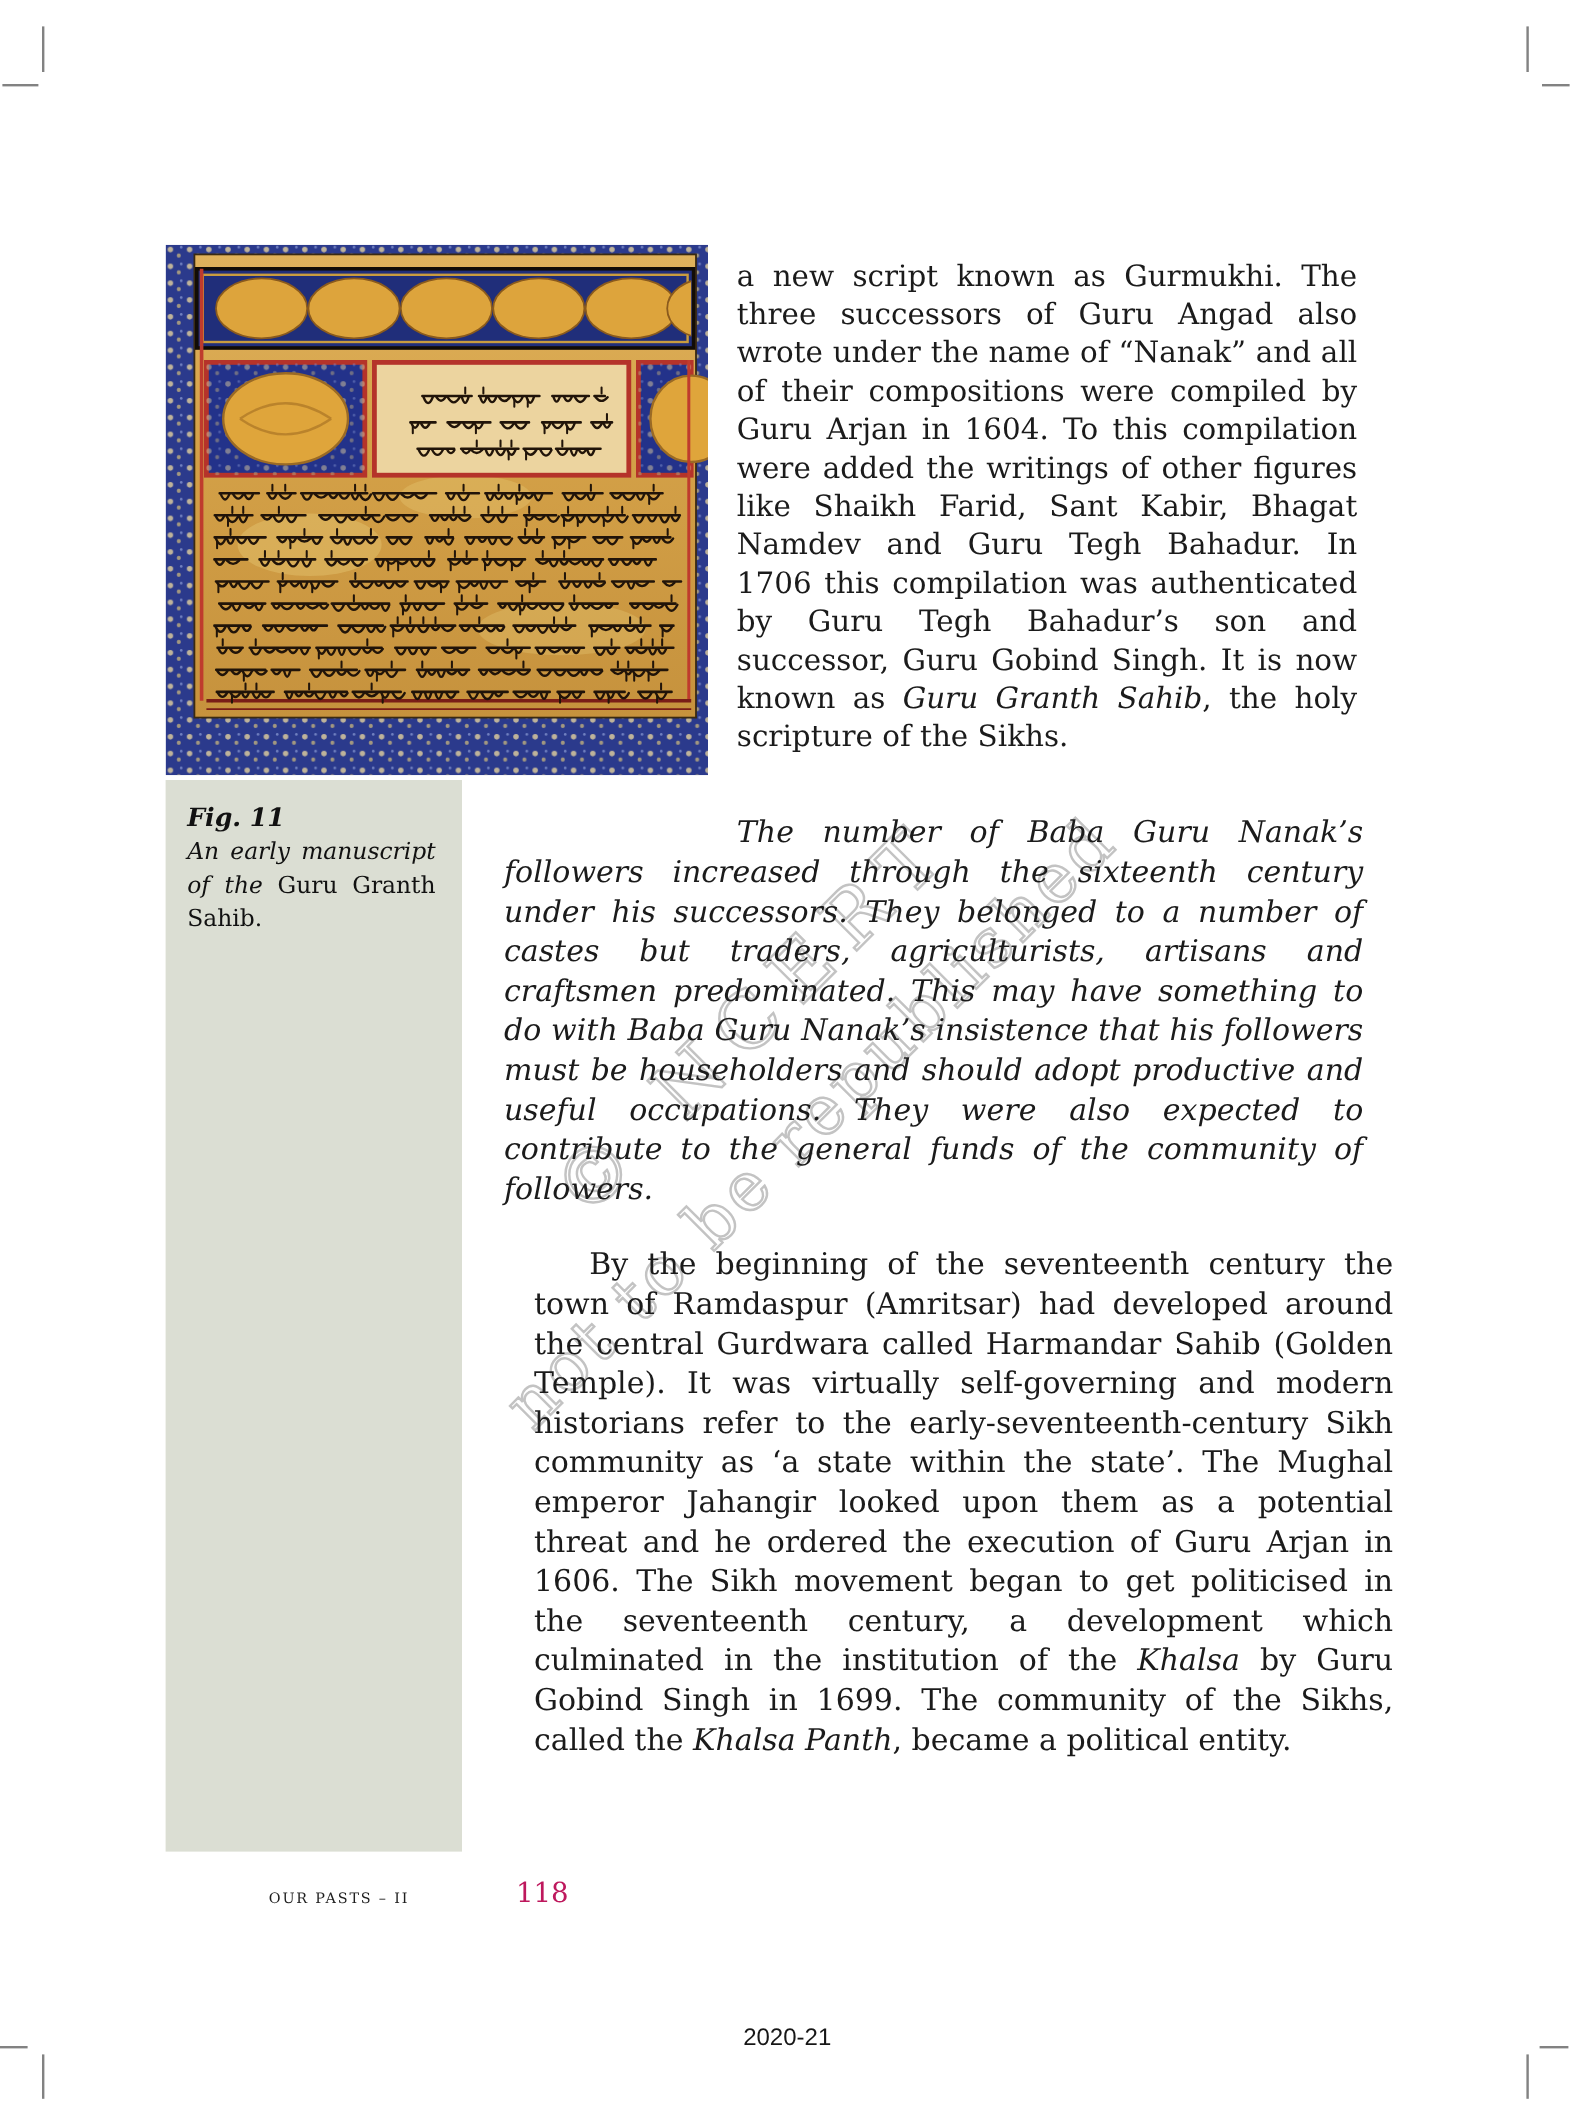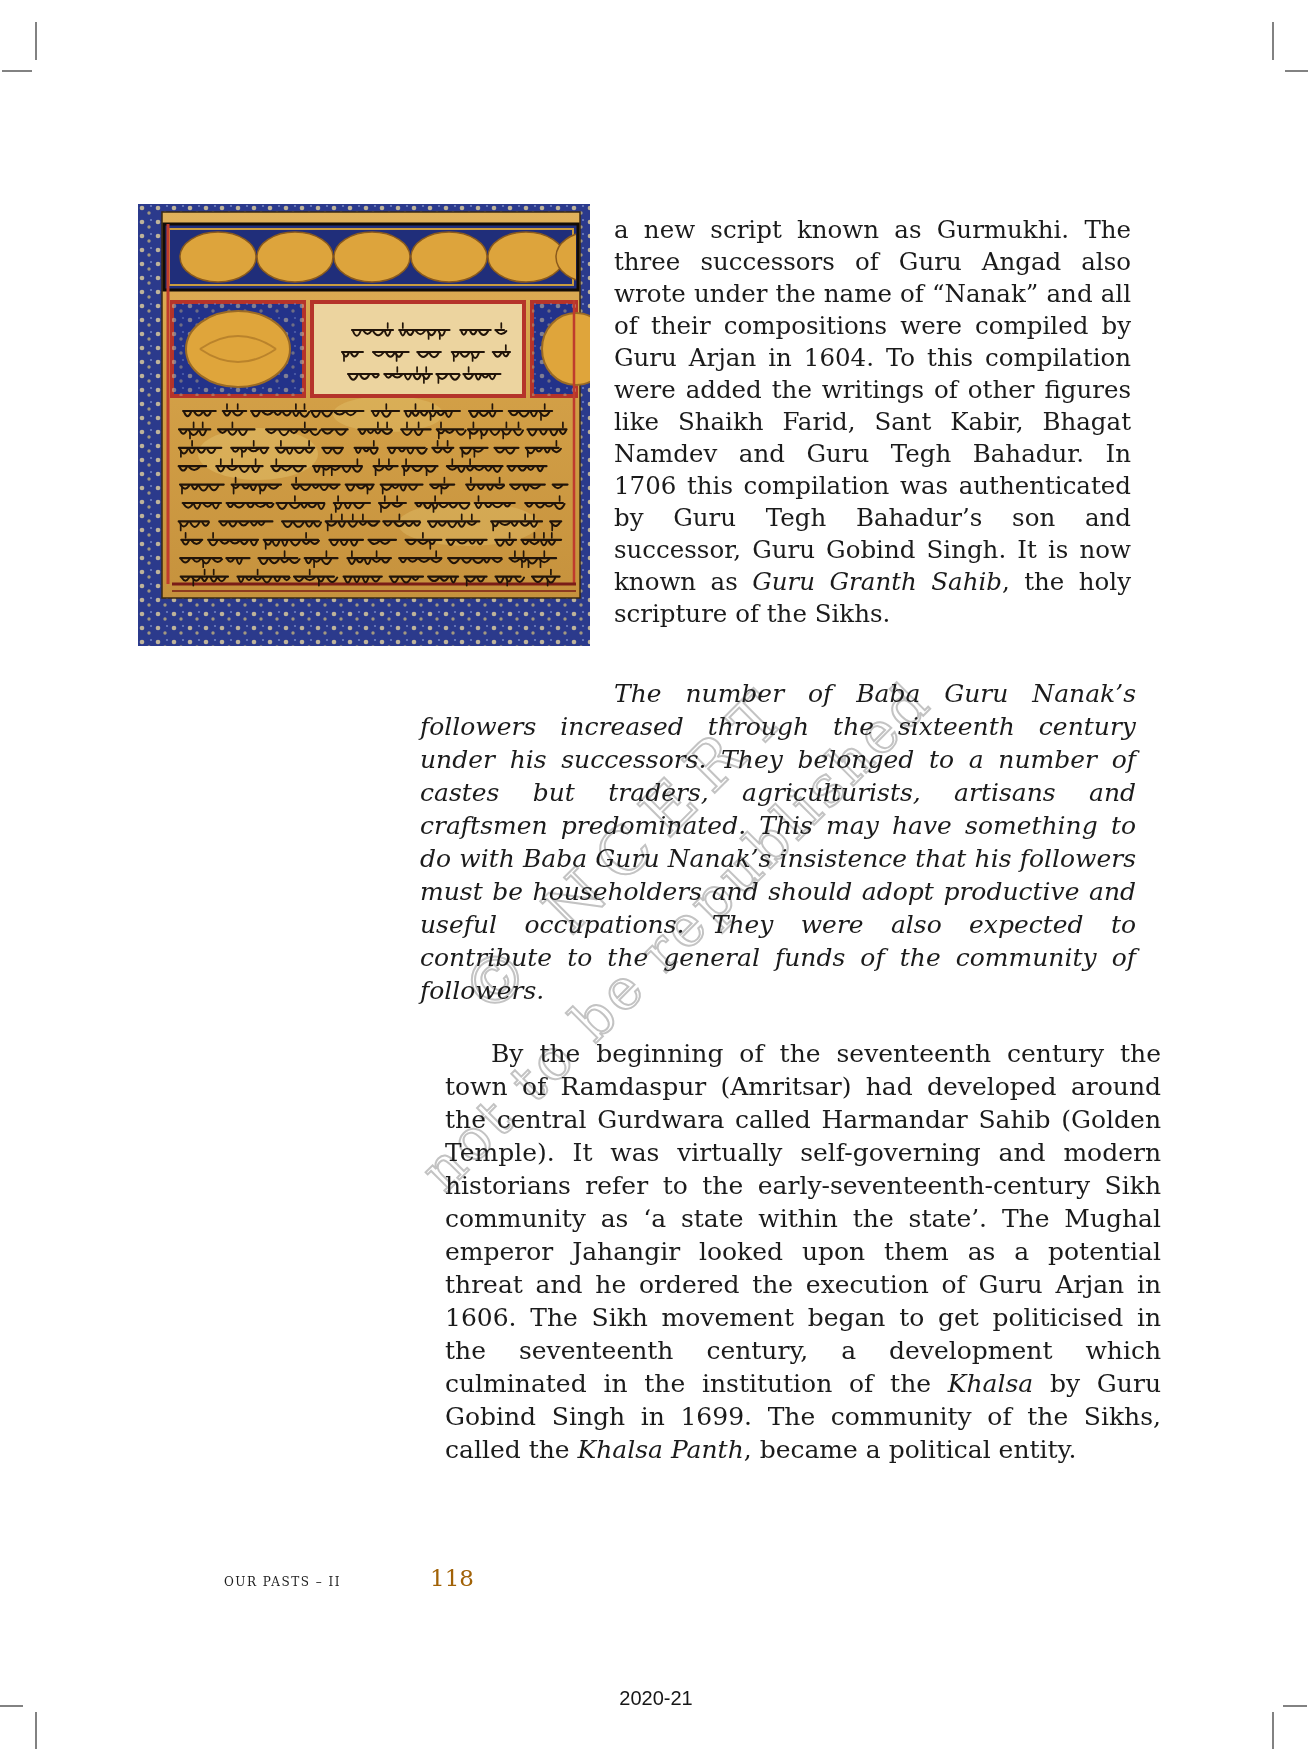--- a/index.html
+++ b/index.html
@@ -27,21 +27,21 @@
   .watermark{position:absolute;left:280px;top:760px;width:720px;height:280px;z-index:1;
              transform:rotate(-45deg);display:flex;flex-direction:column;align-items:center;
              justify-content:center;pointer-events:none;}
   .wm1{font-size:64px;letter-spacing:16px;transform:translateX(28px);}
   .wm2{font-size:56px;letter-spacing:4px;margin-top:26px;}
   .wm1,.wm2{color:transparent;-webkit-text-stroke:2px #c3c3c3;white-space:nowrap;
             font-family:"DejaVu Serif", serif;}
   
   .footer-series{position:absolute;left:224px;top:1572px;font-size:12px;letter-spacing:1.5px;
                  color:#1e1e1e;line-height:20px;}
-  .footer-page{position:absolute;left:430px;top:1565px;font-size:23px;color:#a16207;line-height:26px;}
+  .footer-page{position:absolute;left:430px;top:1565px;font-size:23px;color:#be185d;line-height:26px;}
   .year-code{position:absolute;left:0;top:1687px;width:100%;text-align:center;
              font-family:"Liberation Sans", sans-serif;font-size:20px;color:#161616;}
 </style>
 </head>
 <body>
 
 <div class="page">
 
   <div class="mark" style="left:35px;top:22px;width:2px;height:38px;"></div>
   <div class="mark" style="left:2px;top:70px;width:30px;height:2px;"></div>
@@ -113,20 +113,24 @@
       <path d="M34 387 H438" stroke="#7a1d17" stroke-width="1.5" fill="none"></path>
 
       <g id="ms-script">
           <path d="M214.0 126h41.0M261.2 126h50.3M322.3 126h30.4M357.4 126h8.6M204.0 148h20.9M235.0 148h35.6M279.3 148h23.5M313.8 148h32.1M354.8 148h17.2M210.0 170h30.4M246.3 170h47.7M298.4 170h22.6M325.4 170h37.0M45.1 207h32.6M84.8 207h23.4M113.0 207h55.0M172.8 207h52.6M233.8 207h27.3M266.5 207h55.4M331.0 207h33.1M370.8 207h43.3M41.0 225.4h31.3M80.0 225.4h36.5M128.1 225.4h50.0M183.6 225.4h26.0M220.4 225.4h32.8M263.2 225.4h29.4M298.8 225.4h26.6M330.0 225.4h52.6M389.5 225.4h39.0M40.9 243.8h42.4M93.2 243.8h37.2M137.7 243.8h38.5M184.3 243.8h20.6M216.6 243.8h22.8M249.8 243.8h37.0M294.3 243.8h21.0M322.4 243.8h27.2M356.5 243.8h24.0M387.8 243.8h32.8M40.7 262.2h27.4M78.3 262.2h46.3M133.2 262.2h34.5M175.1 262.2h48.8M235.6 262.2h24.0M264.2 262.2h35.3M308.9 262.2h55.6M369.5 262.2h39.0M42.0 280.6h43.7M93.6 280.6h49.4M153.9 280.6h47.7M207.7 280.6h28.0M242.7 280.6h41.8M292.2 280.6h24.0M328.2 280.6h37.5M372.1 280.6h34.7M414.7 280.6h14.8M44.7 299h38.3M88.6 299h45.3M138.5 299h47.7M195.8 299h36.2M241.0 299h26.9M277.3 299h53.9M336.7 299h40.0M387.2 299h37.7M40.7 317.4h29.8M81.3 317.4h53.1M144.1 317.4h37.0M187.7 317.4h53.6M245.3 317.4h36.2M290.0 317.4h51.3M353.2 317.4h50.8M412.2 317.4h11.0M43.3 335.79999999999995h20.9M70.1 335.79999999999995h50.0M125.7 335.79999999999995h54.3M191.4 335.79999999999995h33.6M230.5 335.79999999999995h27.5M267.6 335.79999999999995h35.8M308.5 335.79999999999995h40.1M357.2 335.79999999999995h20.9M383.4 335.79999999999995h39.7M42.2 354.2h40.8M88.4 354.2h23.1M120.5 354.2h38.8M166.7 354.2h32.8M209.5 354.2h43.4M261.2 354.2h42.2M310.1 354.2h53.3M371.5 354.2h46.6M42.7 372.6h47.3M99.5 372.6h51.5M156.0 372.6h39.9M205.6 372.6h38.2M251.7 372.6h33.3M290.1 372.6h30.0M326.7 372.6h21.9M357.5 372.6h25.0M394.0 372.6h27.6" fill="none" stroke="#211409" stroke-width="2.2" stroke-linecap="round"></path>
           <path d="M215.0 127.0q3.8 9.6 7.6 0M225.7 127.0q3.8 5.8 7.6 0M235.1 127.0q5.0 8.6 10.0 0M246.9 127.0q2.8 9.5 5.5 0M262.2 127.0q2.6 8.8 5.2 0M268.8 127.0q3.3 8.2 6.7 0M278.0 127.0q4.4 6.4 8.8 0M289.6 127.0q3.9 8.3 7.8 0M300.8 127.0q3.1 9.2 6.1 0M323.3 127.0q2.5 7.4 5.1 0M332.2 127.0q3.1 6.6 6.2 0M341.1 127.0q4.5 8.0 9.0 0M358.4 127.0q4.9 6.2 9.9 0M205.0 149.0q2.9 6.8 5.7 0M213.0 149.0q3.4 6.8 6.9 0M236.0 149.0q4.6 5.9 9.1 0M248.4 149.0q4.1 7.4 8.1 0M257.6 149.0q3.3 7.7 6.6 0M280.3 149.0q4.9 7.9 9.8 0M291.4 149.0q4.6 8.3 9.2 0M314.8 149.0q2.8 7.3 5.6 0M322.5 149.0q4.3 7.5 8.5 0M333.6 149.0q3.6 9.8 7.2 0M355.8 149.0q3.8 7.3 7.6 0M365.1 149.0q2.7 6.7 5.5 0M211.0 171.0q4.3 9.4 8.5 0M222.2 171.0q4.4 8.2 8.8 0M234.8 171.0q2.9 5.2 5.9 0M247.3 171.0q3.2 5.3 6.3 0M254.7 171.0q4.5 5.0 9.1 0M266.9 171.0q3.0 8.9 6.0 0M275.6 171.0q3.6 8.5 7.1 0M284.9 171.0q3.3 8.0 6.6 0M299.4 171.0q4.7 7.8 9.5 0M312.4 171.0q4.6 9.3 9.2 0M326.4 171.0q4.2 8.1 8.4 0M337.7 171.0q2.6 9.1 5.1 0M344.4 171.0q2.9 5.1 5.8 0M351.4 171.0q2.9 8.4 5.8 0M46.1 208.0q3.5 8.4 6.9 0M56.4 208.0q4.2 7.0 8.3 0M65.9 208.0q3.4 7.6 6.8 0M85.8 208.0q3.2 7.1 6.4 0M95.1 208.0q4.6 7.2 9.3 0M114.0 208.0q3.8 8.7 7.6 0M124.7 208.0q4.9 5.3 9.8 0M136.4 208.0q3.4 6.0 6.7 0M144.9 208.0q3.9 7.1 7.9 0M155.2 208.0q2.8 8.2 5.5 0M161.8 208.0q4.7 9.3 9.3 0M173.8 208.0q4.1 9.9 8.1 0M184.2 208.0q4.9 9.1 9.7 0M196.8 208.0q4.9 5.2 9.8 0M207.9 208.0q4.8 6.3 9.6 0M234.8 208.0q3.0 8.2 5.9 0M244.0 208.0q4.3 9.6 8.6 0M267.5 208.0q2.8 9.3 5.7 0M274.3 208.0q3.3 7.7 6.5 0M282.8 208.0q3.3 7.1 6.5 0M291.6 208.0q3.1 8.7 6.3 0M299.5 208.0q3.2 6.4 6.5 0M307.5 208.0q3.1 9.8 6.3 0M332.0 208.0q4.0 9.8 8.0 0M341.3 208.0q4.4 7.9 8.8 0M351.5 208.0q3.0 9.1 5.9 0M371.8 208.0q4.0 6.7 8.0 0M381.2 208.0q4.8 9.0 9.6 0M392.8 208.0q3.0 8.7 6.0 0M402.0 208.0q4.7 8.2 9.3 0M42.0 226.4q3.3 6.9 6.6 0M51.0 226.4q4.6 9.3 9.3 0M61.3 226.4q3.3 9.8 6.7 0M81.0 226.4q3.5 5.1 7.1 0M90.2 226.4q4.2 8.8 8.4 0M100.9 226.4q3.9 9.4 7.9 0M129.1 226.4q4.2 5.5 8.4 0M141.2 226.4q4.8 9.8 9.6 0M152.6 226.4q3.3 5.5 6.7 0M163.3 226.4q3.5 5.3 7.0 0M172.2 226.4q5.0 9.3 10.0 0M184.6 226.4q4.9 6.5 9.8 0M198.1 226.4q4.9 8.5 9.7 0M221.4 226.4q3.0 7.3 6.0 0M229.7 226.4q2.9 5.9 5.7 0M237.1 226.4q2.7 6.0 5.5 0M244.3 226.4q4.8 7.1 9.7 0M264.2 226.4q4.8 9.1 9.6 0M276.7 226.4q3.8 9.4 7.7 0M299.8 226.4q3.2 5.8 6.4 0M307.7 226.4q3.9 5.1 7.7 0M318.5 226.4q4.6 8.8 9.2 0M331.0 226.4q4.4 6.9 8.8 0M342.5 226.4q3.4 9.5 6.7 0M352.5 226.4q4.4 9.1 8.9 0M364.2 226.4q4.3 8.3 8.5 0M376.0 226.4q4.5 9.5 9.0 0M390.5 226.4q3.9 10.0 7.8 0M402.1 226.4q3.3 8.2 6.6 0M412.3 226.4q3.5 9.8 7.1 0M421.7 226.4q3.1 7.5 6.3 0M41.9 244.8q4.0 9.4 8.0 0M51.2 244.8q2.9 8.4 5.7 0M59.6 244.8q3.8 7.9 7.5 0M69.2 244.8q4.1 8.6 8.1 0M94.2 244.8q3.2 6.1 6.4 0M103.0 244.8q2.7 5.9 5.5 0M110.8 244.8q4.9 5.0 9.7 0M122.4 244.8q3.5 8.9 7.0 0M138.7 244.8q4.2 8.0 8.5 0M148.7 244.8q2.9 9.9 5.8 0M156.8 244.8q4.5 8.4 9.1 0M167.3 244.8q3.9 7.7 7.7 0M185.3 244.8q4.1 9.0 8.2 0M195.2 244.8q4.5 9.5 9.1 0M217.6 244.8q2.6 8.4 5.2 0M225.7 244.8q2.6 5.1 5.1 0M232.2 244.8q3.7 10.0 7.4 0M250.8 244.8q3.1 8.7 6.3 0M261.0 244.8q3.0 5.6 5.9 0M269.3 244.8q3.1 9.2 6.2 0M279.1 244.8q4.8 9.9 9.6 0M295.3 244.8q4.3 7.4 8.5 0M305.6 244.8q4.0 7.2 8.0 0M323.4 244.8q4.8 9.9 9.6 0M335.4 244.8q4.7 5.9 9.4 0M357.5 244.8q4.4 7.5 8.9 0M367.8 244.8q4.4 9.4 8.8 0M388.8 244.8q3.9 8.9 7.9 0M397.9 244.8q3.0 5.3 6.1 0M406.8 244.8q2.5 7.2 5.0 0M414.0 244.8q4.4 6.7 8.9 0M41.7 263.2q3.5 6.8 7.0 0M51.2 263.2q5.0 5.4 10.0 0M79.3 263.2q3.5 8.5 7.0 0M89.6 263.2q4.6 5.8 9.1 0M101.8 263.2q4.5 9.6 9.0 0M114.1 263.2q3.5 9.8 7.0 0M134.2 263.2q4.1 8.0 8.2 0M143.7 263.2q4.6 6.4 9.2 0M155.5 263.2q4.7 8.5 9.3 0M176.1 263.2q2.7 9.6 5.5 0M184.5 263.2q3.6 5.1 7.1 0M192.8 263.2q4.4 5.5 8.7 0M204.7 263.2q3.9 9.6 7.8 0M214.9 263.2q4.4 8.9 8.8 0M236.6 263.2q4.5 6.6 8.9 0M247.7 263.2q3.2 5.1 6.4 0M265.2 263.2q2.9 7.5 5.8 0M274.5 263.2q4.7 7.8 9.4 0M287.6 263.2q4.9 9.1 9.7 0M309.9 263.2q4.4 5.3 8.8 0M320.0 263.2q3.4 9.4 6.7 0M329.0 263.2q3.1 6.4 6.2 0M336.7 263.2q4.4 6.0 8.8 0M347.2 263.2q3.2 7.0 6.3 0M355.3 263.2q3.9 9.4 7.8 0M370.5 263.2q3.2 7.1 6.4 0M380.7 263.2q3.7 6.8 7.4 0M389.8 263.2q2.9 5.5 5.8 0M399.4 263.2q2.8 8.1 5.6 0M43.0 281.6q4.1 6.1 8.2 0M53.9 281.6q2.9 7.1 5.7 0M60.9 281.6q4.6 10.0 9.2 0M71.4 281.6q4.5 9.3 9.0 0M94.6 281.6q3.0 5.2 6.1 0M104.4 281.6q3.3 5.9 6.6 0M112.5 281.6q2.7 9.0 5.5 0M121.2 281.6q3.4 9.8 6.8 0M130.7 281.6q4.8 6.4 9.5 0M154.9 281.6q3.2 6.8 6.4 0M162.5 281.6q4.9 8.9 9.8 0M175.0 281.6q2.6 5.3 5.3 0M182.2 281.6q3.9 9.0 7.9 0M191.8 281.6q4.0 6.5 8.0 0M208.7 281.6q3.8 9.9 7.5 0M219.0 281.6q4.0 5.8 8.0 0M228.5 281.6q3.2 7.7 6.4 0M243.7 281.6q4.9 8.7 9.9 0M254.5 281.6q2.8 5.5 5.7 0M262.3 281.6q2.8 9.9 5.7 0M270.9 281.6q4.0 8.5 8.0 0M293.2 281.6q3.8 5.2 7.7 0M302.4 281.6q4.0 5.6 7.9 0M329.2 281.6q3.6 9.0 7.2 0M339.8 281.6q3.1 6.8 6.1 0M349.2 281.6q2.9 8.2 5.8 0M357.1 281.6q4.5 5.7 8.9 0M373.1 281.6q4.4 7.2 8.8 0M385.3 281.6q2.7 9.7 5.3 0M392.3 281.6q4.7 5.7 9.5 0M415.7 281.6q4.2 5.2 8.3 0M45.7 300.0q4.5 7.3 9.0 0M55.9 300.0q3.2 9.4 6.4 0M65.7 300.0q3.9 5.3 7.8 0M74.8 300.0q3.0 8.9 6.0 0M89.6 300.0q2.8 6.2 5.6 0M96.3 300.0q4.8 7.2 9.5 0M109.3 300.0q3.2 6.6 6.4 0M117.7 300.0q4.8 6.1 9.7 0M128.6 300.0q3.4 6.6 6.8 0M139.5 300.0q4.6 9.9 9.1 0M151.9 300.0q5.0 8.3 10.0 0M163.5 300.0q2.7 7.3 5.3 0M170.2 300.0q4.0 6.7 7.9 0M180.1 300.0q3.1 9.8 6.3 0M196.8 300.0q3.3 9.7 6.5 0M206.9 300.0q2.9 8.7 5.8 0M216.2 300.0q4.7 8.4 9.4 0M242.0 300.0q4.9 8.0 9.7 0M254.6 300.0q4.6 5.4 9.2 0M278.3 300.0q2.6 5.1 5.1 0M286.1 300.0q3.5 8.6 7.0 0M294.5 300.0q2.5 9.0 5.0 0M301.4 300.0q4.1 6.5 8.3 0M311.5 300.0q3.7 6.8 7.5 0M321.4 300.0q4.9 9.4 9.9 0M337.7 300.0q2.9 8.2 5.7 0M347.2 300.0q3.2 6.2 6.3 0M354.6 300.0q4.9 6.6 9.7 0M366.4 300.0q2.8 5.1 5.7 0M388.2 300.0q3.0 5.3 6.0 0M398.0 300.0q4.1 7.0 8.2 0M407.2 300.0q3.9 5.2 7.8 0M416.7 300.0q4.9 10.0 9.8 0M41.7 318.4q4.1 8.2 8.2 0M52.3 318.4q4.5 9.2 9.0 0M64.4 318.4q3.3 6.7 6.5 0M82.3 318.4q3.3 6.2 6.6 0M91.2 318.4q3.6 8.3 7.2 0M101.4 318.4q4.2 6.1 8.5 0M113.1 318.4q2.9 6.2 5.8 0M120.5 318.4q2.8 5.9 5.7 0M145.1 318.4q4.5 9.3 8.9 0M155.7 318.4q4.9 8.9 9.8 0M167.9 318.4q3.3 8.5 6.6 0M175.9 318.4q3.6 8.4 7.1 0M188.7 318.4q4.7 6.7 9.4 0M200.8 318.4q3.1 8.7 6.1 0M210.6 318.4q4.2 8.8 8.3 0M222.0 318.4q2.9 5.2 5.9 0M230.4 318.4q4.8 6.9 9.5 0M246.3 318.4q3.5 6.5 7.0 0M256.6 318.4q4.8 7.7 9.6 0M267.3 318.4q3.7 7.4 7.4 0M275.8 318.4q3.1 6.7 6.3 0M291.0 318.4q3.8 9.2 7.7 0M300.6 318.4q3.5 6.8 7.1 0M310.2 318.4q4.1 9.7 8.2 0M320.3 318.4q3.4 8.6 6.8 0M329.8 318.4q4.0 5.3 8.0 0M354.2 318.4q3.0 7.9 6.0 0M361.9 318.4q5.0 5.4 10.0 0M373.6 318.4q2.9 7.0 5.8 0M382.8 318.4q4.2 6.6 8.5 0M392.6 318.4q3.3 8.8 6.5 0M413.2 318.4q4.4 7.3 8.7 0M44.3 336.8q3.3 7.3 6.5 0M53.9 336.8q4.6 6.4 9.2 0M71.1 336.8q4.0 9.1 8.1 0M82.6 336.8q4.1 5.8 8.2 0M92.5 336.8q4.4 5.6 8.8 0M102.7 336.8q3.5 6.7 7.0 0M112.8 336.8q3.1 8.9 6.2 0M126.7 336.8q3.4 7.9 6.7 0M134.5 336.8q3.4 9.9 6.9 0M144.2 336.8q2.6 9.9 5.2 0M152.8 336.8q4.5 9.2 9.1 0M164.8 336.8q3.4 6.4 6.7 0M172.5 336.8q4.2 6.5 8.5 0M192.4 336.8q3.8 8.9 7.5 0M202.8 336.8q3.3 8.5 6.6 0M212.9 336.8q3.2 9.3 6.5 0M231.5 336.8q4.9 6.5 9.9 0M242.5 336.8q4.5 6.3 9.0 0M268.6 336.8q4.6 7.0 9.1 0M280.4 336.8q4.6 6.3 9.1 0M291.3 336.8q2.8 6.5 5.6 0M309.5 336.8q3.3 8.2 6.6 0M319.5 336.8q4.6 5.4 9.3 0M331.4 336.8q2.8 5.8 5.5 0M339.4 336.8q2.7 6.9 5.4 0M358.2 336.8q3.9 9.7 7.8 0M368.0 336.8q3.6 8.4 7.2 0M384.4 336.8q3.0 6.7 5.9 0M391.8 336.8q4.6 6.7 9.1 0M403.0 336.8q2.9 9.1 5.9 0M410.6 336.8q3.2 7.7 6.4 0M43.2 355.2q4.2 6.5 8.3 0M55.2 355.2q3.6 5.2 7.2 0M64.2 355.2q3.9 8.6 7.8 0M75.2 355.2q4.5 5.8 8.9 0M89.4 355.2q3.1 5.2 6.2 0M98.8 355.2q2.5 9.4 5.0 0M121.5 355.2q4.1 9.8 8.2 0M131.7 355.2q4.5 7.9 9.1 0M143.2 355.2q3.5 6.2 7.0 0M151.7 355.2q4.9 7.6 9.8 0M167.7 355.2q2.8 8.0 5.6 0M175.1 355.2q3.5 5.2 6.9 0M183.7 355.2q4.6 9.8 9.3 0M210.5 355.2q3.3 9.6 6.7 0M218.8 355.2q3.0 6.3 6.0 0M226.8 355.2q2.9 9.7 5.8 0M234.8 355.2q3.7 5.4 7.4 0M244.0 355.2q3.6 6.8 7.2 0M262.2 355.2q2.9 6.2 5.7 0M270.5 355.2q4.1 5.3 8.3 0M281.0 355.2q5.0 5.6 9.9 0M293.4 355.2q4.8 6.0 9.6 0M311.1 355.2q4.8 7.9 9.7 0M324.4 355.2q4.3 7.1 8.5 0M335.2 355.2q4.9 7.8 9.8 0M346.2 355.2q2.5 6.8 5.1 0M355.0 355.2q4.4 5.9 8.8 0M372.5 355.2q4.4 5.2 8.8 0M383.0 355.2q2.6 5.3 5.1 0M389.5 355.2q4.8 8.4 9.5 0M401.5 355.2q4.8 6.2 9.6 0M43.7 373.6q3.7 6.2 7.4 0M54.3 373.6q3.9 6.4 7.8 0M63.8 373.6q2.7 7.0 5.4 0M72.7 373.6q3.1 8.0 6.2 0M79.9 373.6q3.7 7.1 7.5 0M100.5 373.6q2.6 8.8 5.1 0M108.3 373.6q2.7 5.1 5.4 0M116.3 373.6q3.4 5.5 6.7 0M124.7 373.6q4.2 9.7 8.4 0M136.6 373.6q2.7 7.4 5.4 0M145.8 373.6q2.9 5.1 5.8 0M157.0 373.6q4.1 7.2 8.3 0M167.1 373.6q4.7 5.2 9.4 0M179.9 373.6q3.0 7.7 5.9 0M189.3 373.6q4.9 9.0 9.9 0M206.6 373.6q3.2 9.8 6.4 0M216.3 373.6q2.5 9.3 5.0 0M224.9 373.6q2.7 9.3 5.4 0M234.1 373.6q3.7 7.7 7.4 0M252.7 373.6q3.7 9.5 7.5 0M263.5 373.6q4.7 9.9 9.3 0M274.6 373.6q2.9 5.3 5.7 0M291.1 373.6q5.0 7.0 9.9 0M302.5 373.6q3.9 6.3 7.7 0M312.7 373.6q2.7 9.6 5.3 0M327.7 373.6q4.7 8.2 9.4 0M339.3 373.6q3.4 8.0 6.9 0M358.5 373.6q3.5 9.7 7.0 0M368.2 373.6q2.6 7.9 5.3 0M377.4 373.6q4.3 8.6 8.6 0M395.0 373.6q4.9 8.9 9.8 0M408.6 373.6q4.3 9.9 8.6 0" fill="none" stroke="#211409" stroke-width="2" stroke-linecap="round"></path>
           <path d="M249.7 124.0v-5M264.8 124.0v-5M290.6 129.0v6M301.8 129.0v6M363.3 124.0v-5M206.0 151.0v6M258.6 151.0v6M315.8 151.0v6M334.6 151.0v6M367.8 146.0v-5M259.3 168.0v-5M279.1 168.0v-5M288.2 168.0v-5M285.9 173.0v6M300.4 173.0v6M330.6 168.0v-5M89.0 205.0v-5M99.7 205.0v-5M157.9 205.0v-5M166.5 205.0v-5M248.3 205.0v-5M277.5 205.0v-5M294.8 205.0v-5M292.6 210.0v6M354.4 205.0v-5M406.7 205.0v-5M403.0 210.0v6M55.6 223.4v-5M52.0 228.4v6M64.7 223.4v-5M94.4 223.4v-5M166.8 223.4v-5M239.9 223.4v-5M249.1 223.4v-5M269.0 223.4v-5M280.6 223.4v-5M303.0 223.4v-5M300.8 228.4v6M335.4 223.4v-5M332.0 228.4v6M343.5 228.4v6M368.4 223.4v-5M365.2 228.4v6M380.5 223.4v-5M424.9 223.4v-5M42.9 246.8v6M54.1 241.8v-5M104.0 246.8v6M115.7 241.8v-5M142.9 241.8v-5M171.1 241.8v-5M235.8 241.8v-5M299.6 241.8v-5M309.6 241.8v-5M324.4 246.8v6M336.4 246.8v6M389.8 246.8v6M418.4 241.8v-5M82.8 260.2v-5M94.1 260.2v-5M117.6 260.2v-5M138.3 260.2v-5M185.5 265.2v6M193.8 265.2v6M219.4 260.2v-5M241.1 260.2v-5M237.6 265.2v6M250.9 260.2v-5M268.1 260.2v-5M266.2 265.2v6M288.6 265.2v6M314.3 260.2v-5M332.1 260.2v-5M44.0 283.6v6M97.6 278.6v-5M95.6 283.6v6M122.2 283.6v6M158.1 278.6v-5M229.5 283.6v6M244.7 283.6v6M306.4 278.6v-5M303.4 283.6v6M332.8 278.6v-5M361.6 278.6v-5M156.9 297.0v-5M200.1 297.0v-5M197.8 302.0v6M246.8 297.0v-5M243.0 302.0v6M259.2 297.0v-5M297.1 297.0v-5M295.5 302.0v6M340.5 297.0v-5M421.6 297.0v-5M42.7 320.4v6M193.4 315.4v-5M189.7 320.4v6M203.9 315.4v-5M214.8 315.4v-5M224.9 315.4v-5M261.4 315.4v-5M323.7 315.4v-5M333.8 315.4v-5M355.2 320.4v6M387.1 315.4v-5M395.9 315.4v-5M414.2 320.4v6M47.6 333.8v-5M75.1 333.8v-5M127.7 338.8v6M168.1 333.8v-5M284.9 333.8v-5M292.3 338.8v6M371.6 333.8v-5M396.4 333.8v-5M405.9 333.8v-5M413.8 333.8v-5M65.2 357.2v6M146.6 352.2v-5M176.1 357.2v6M188.4 352.2v-5M213.9 352.2v-5M238.6 352.2v-5M298.2 352.2v-5M376.9 352.2v-5M385.6 352.2v-5M384.0 357.2v6M390.5 357.2v6M406.3 352.2v-5M402.5 357.2v6M55.3 375.6v6M66.6 370.6v-5M75.7 370.6v-5M119.6 370.6v-5M171.7 370.6v-5M180.9 375.6v6M328.7 375.6v6M369.2 375.6v6M412.9 370.6v-5M409.6 375.6v6" fill="none" stroke="#211409" stroke-width="1.7" stroke-linecap="round"></path>
         </g>
     </svg>
   </div>
 
+  <div class="sidebar">
+    <div class="fig-label">Fig. 11</div>
+    <div class="fig-caption"><span class="it">An early manuscript of the </span><span>Guru Granth Sahib.</span></div>
+  </div>
 
   <p class="para p1"><span>a new script known as Gurmukhi. The three successors of Guru Angad also wrote under the name of “Nanak” and all of their compositions were compiled by Guru Arjan in 1604. To this compilation were added the writings of other figures like Shaikh Farid, Sant Kabir, Bhagat Namdev and Guru Tegh Bahadur. In 1706 this compilation was authenticated by Guru Tegh Bahadur’s son and successor, Guru Gobind Singh. It is now known as </span><span class="it">Guru Granth Sahib</span><span>, the holy scripture of the Sikhs.</span></p>
   <p class="para p2"><span>The number of Baba Guru Nanak’s followers increased through the sixteenth century under his successors. They belonged to a number of castes but traders, agriculturists, artisans and craftsmen predominated. This may have something to do with Baba Guru Nanak’s insistence that his followers must be householders and should adopt productive and useful occupations. They were also expected to contribute to the general funds of the community of followers.</span></p>
   <p class="para p3"><span>By the beginning of the seventeenth century the town of Ramdaspur (Amritsar) had developed around the central Gurdwara called Harmandar Sahib (Golden Temple). It was virtually self-governing and modern historians refer to the early-seventeenth-century Sikh community as ‘a state within the state’. The Mughal emperor Jahangir looked upon them as a potential threat and he ordered the execution of Guru Arjan in 1606.  The Sikh movement began to get politicised in the seventeenth century, a development which culminated in the institution of the </span><span class="it">Khalsa</span><span> by Guru Gobind Singh in 1699. The community of the Sikhs, called the </span><span class="it">Khalsa Panth</span><span>, became a political entity.</span></p>
 
   <div class="footer-series">OUR PASTS – II</div>
   <div class="footer-page">118</div>
   <div class="year-code">2020-21</div>
 
 </div>

